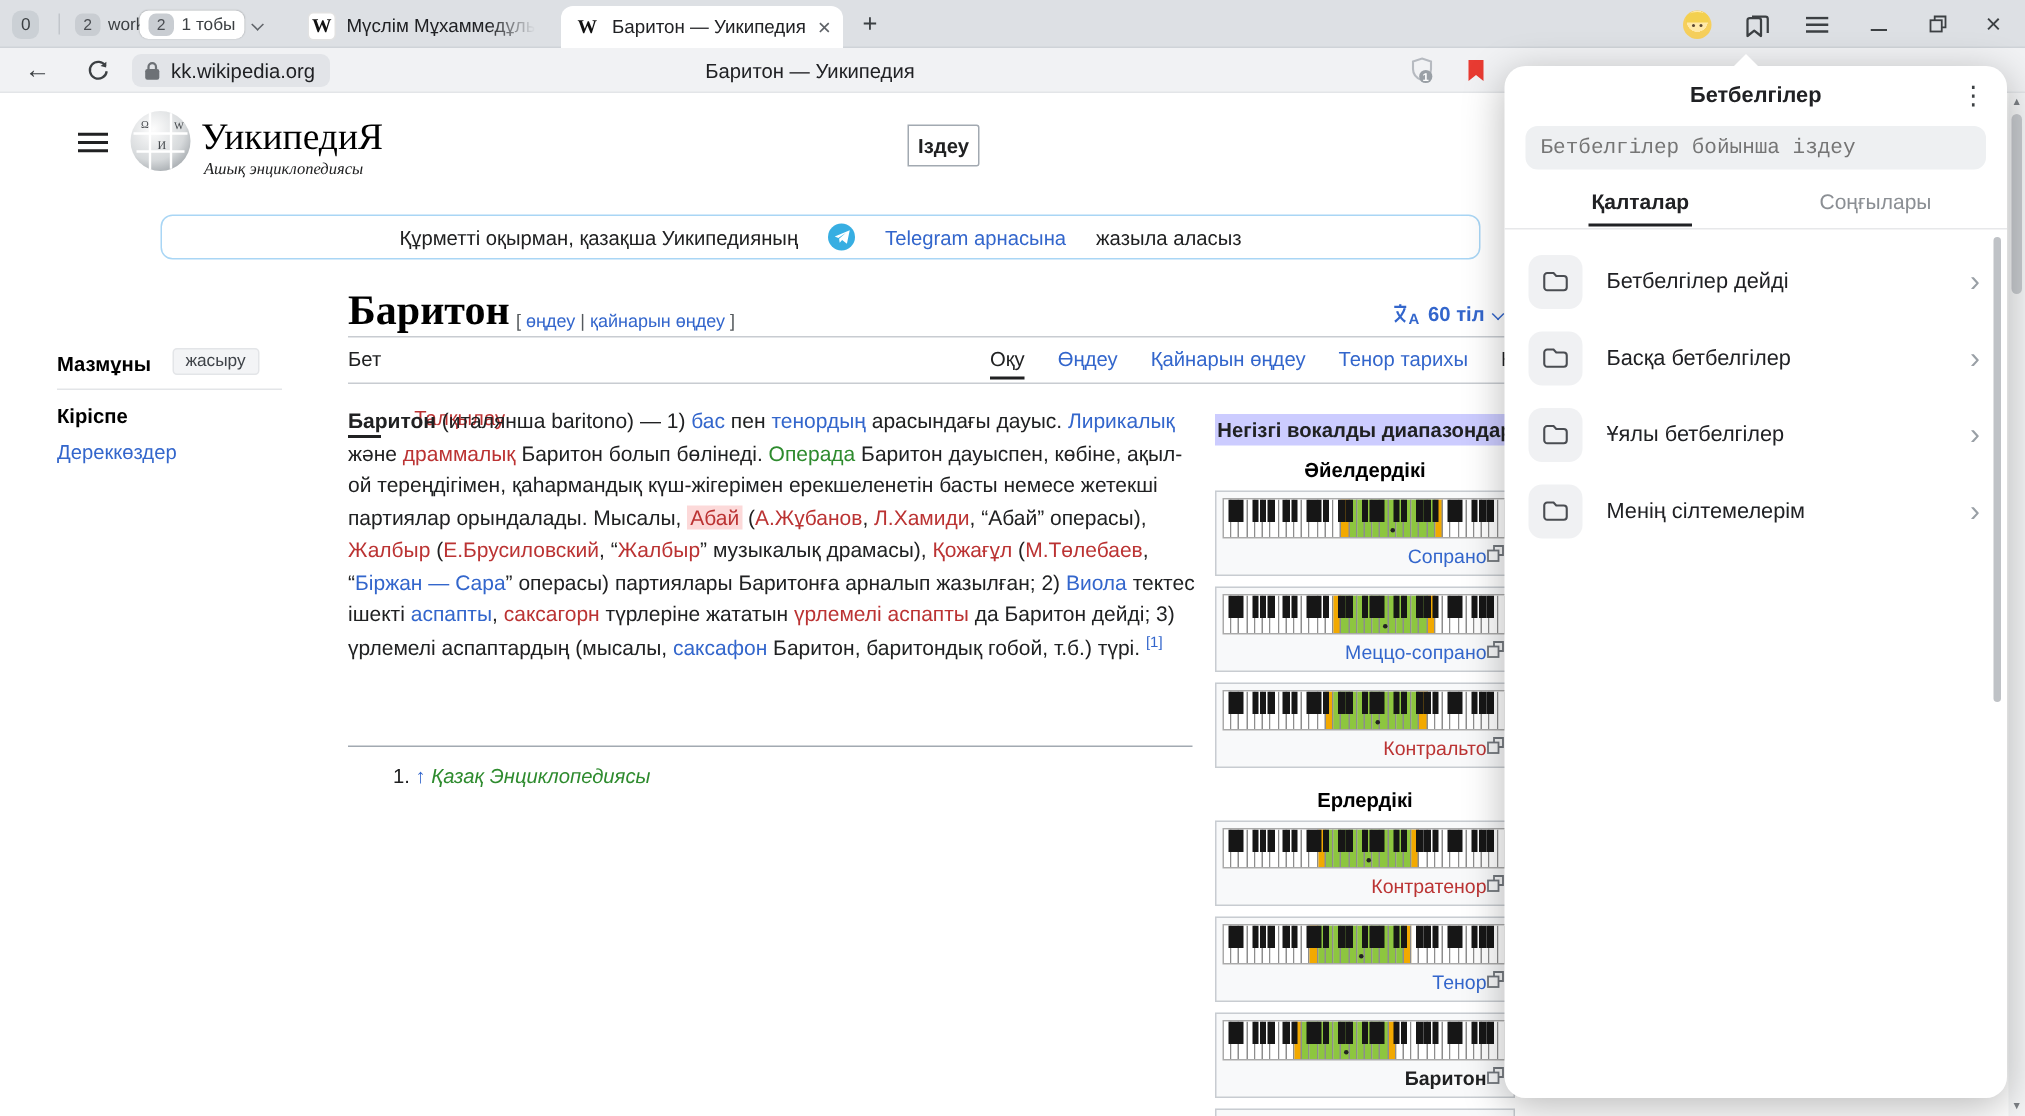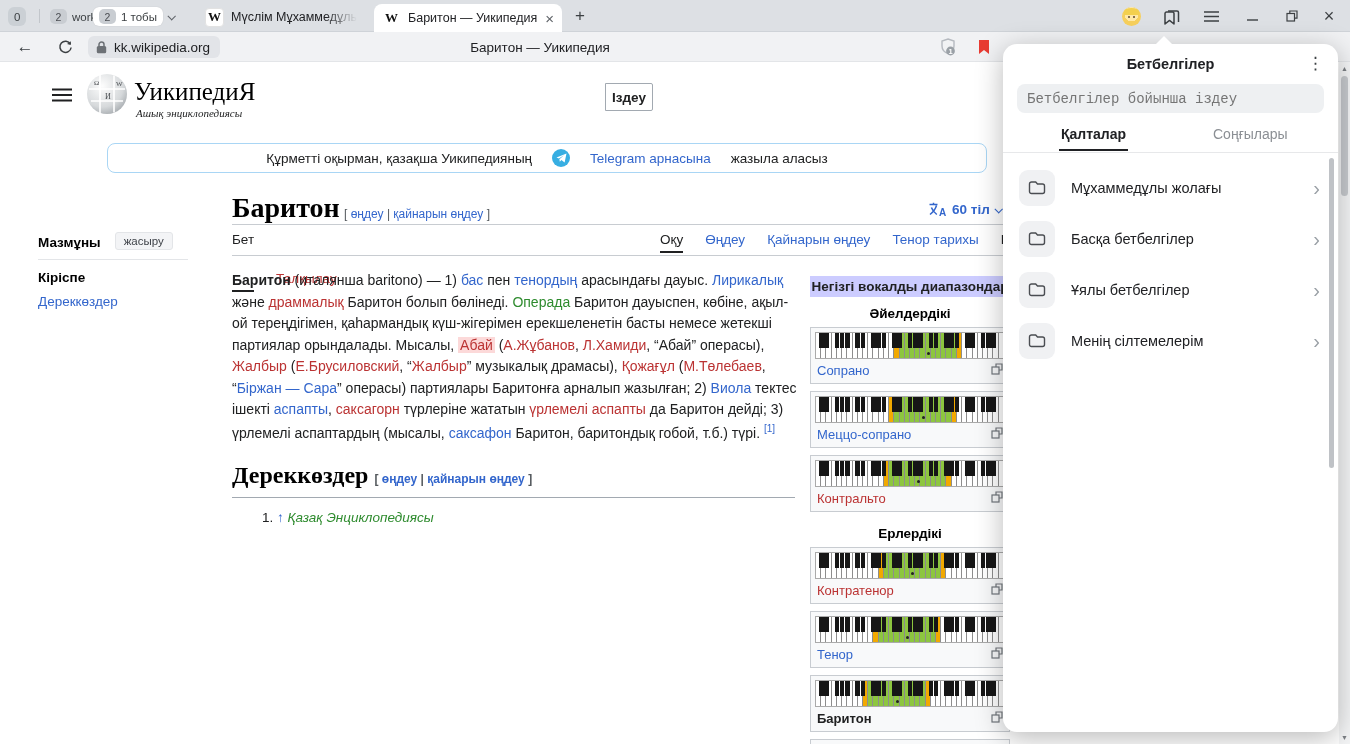--- a/index.html
+++ b/index.html
@@ -102,21 +102,21 @@
   .vcard { border:1px solid #c8ccd1; background:#f8f9fa; padding:4px; margin-bottom:7px; }
   .kb { position:relative; height:27px; background:#fff; border:1px solid #aaa;
     display:flex; overflow:hidden; }
   .wk { flex:1; border-right:1px solid #8d8d8d; background:#fff; }
   .wk:last-child { border-right:none; }
   .wk-in { background:var(--kbd-green); }
   .wk-edge { background:var(--kbd-orange); }
   .bk { position:absolute; top:0; width:2.5%; height:60%; background:#161616; z-index:2; }
   .kdot { position:absolute; bottom:3px; width:3px; height:3px; border-radius:50%;
     background:#222; z-index:3; }
-  .vrow { display:flex; align-items:center; justify-content:space-between; padding:4px 2px 1px; }
+  .vrow { display:flex; align-items:center; justify-content:flex-end; padding:4px 2px 1px; }
   .vlabel { font-size:13px; }
   .vlabel.cur { color:#202122; font-weight:bold; }
 
   
   #panel { position:absolute; left:1003px; top:44px; width:335px; height:688px;
     background:#fff; border-radius:14px; box-shadow:0 6px 28px rgba(0,0,0,.28); z-index:10; }
   #panel-notch { position:absolute; left:152px; top:-8px; width:0; height:0;
     border-left:9px solid transparent; border-right:9px solid transparent; border-bottom:9px solid #fff; }
   #panel-title { position:absolute; left:0; top:12px; width:100%; text-align:center;
     font-size:14.5px; font-weight:bold; color:#202124; }
@@ -312,30 +312,20 @@
     </div>
     <div class="hr" style="position:static;margin:9px 0 10px;width:150px;background:#e3e5e8"></div>
     <div id="toc-items">
         <div style="margin: 0px 0px 9px; font-weight: bold;">Кіріспе</div>
         <div class="lb" style="margin: 0px 0px 9px;">Дереккөздер</div>
       </div>
   </div>
 
   <p id="body-text"><span class="b">Баритон</span><span> (италянша baritono) — 1) </span><span class="lb">бас</span><span> пен </span><span class="lb">тенордың</span><span> арасындағы дауыс. </span><span class="lb">Лирикалық</span><span> және </span><span class="lr">драммалық</span><span> Баритон болып бөлінеді. </span><span class="lg">Операда</span><span> Баритон дауыспен, көбіне, ақыл-ой тереңдігімен, қаһармандық күш-жігерімен ерекшеленетін басты немесе жетекші партиялар орындалады. Мысалы, </span><span class="hl">Абай</span><span> (</span><span class="lr">А.Жұбанов</span><span>, </span><span class="lr">Л.Хамиди</span><span>, “Абай” операсы), </span><span class="lr">Жалбыр</span><span> (</span><span class="lr">Е.Брусиловский</span><span>, “</span><span class="lr">Жалбыр</span><span>” музыкалық драмасы), </span><span class="lr">Қожағұл</span><span> (</span><span class="lr">М.Төлебаев</span><span>, “</span><span class="lb">Біржан — Сара</span><span>” операсы) партиялары Баритонға арналып жазылған; 2) </span><span class="lb">Виола</span><span> тектес ішекті </span><span class="lb">аспапты</span><span>, </span><span class="lr">саксагорн</span><span> түрлеріне жататын </span><span class="lr">үрлемелі аспапты</span><span> да Баритон дейді; 3) үрлемелі аспаптардың (мысалы, </span><span class="lb">саксафон</span><span> Баритон, баритондық гобой, т.б.) түрі. </span><span class="supref">[1]</span></p>
 
-  <h2 id="ref-head" class="serif">
-    <span>Дереккөздер</span>
-    <span class="editbr" style="font-family:'Liberation Sans',sans-serif">
-      <span>[</span>
-      <a>өңдеу</a>
-      <span>|</span>
-      <a>қайнарын өңдеу</a>
-      <span>]</span>
-    </span>
-  </h2>
   <div class="hr" style="left:232px;top:435px;width:563px;background:#a2a9b1"></div>
   <div id="ref-item">
     <span>1.</span>
     <span class="lb">↑</span>
     <a class="grn">Қазақ Энциклопедиясы</a>
   </div>
 
   <div id="infobox">
     <div id="ib-head">Негізгі вокалды диапазондар</div>
     <div class="ib-sub">Әйелдердікі</div>
@@ -802,21 +792,21 @@
   <div class="pan-tab active" style="left:58px">Қалталар</div>
   <div class="pan-tab" style="left:210px">Соңғылары</div>
   <div id="panel-div"></div>
   <div id="panel-folders">
       <div class="folder-row" style="top: 118px;">
         <div class="folder-ic">
           <svg width="18" height="15" viewBox="0 0 18 15">
             <path d="M1.5 4 a2 2 0 0 1 2-2 h4.2 l1.8 2 h5 a2 2 0 0 1 2 2 v5.5 a2 2 0 0 1 -2 2 h-11 a2 2 0 0 1 -2-2 z" fill="none" stroke="#4a4d52" stroke-width="1.4"></path>
           </svg>
         </div>
-        <div class="folder-label">Мұхаммедұлы жолағы</div>
+        <div class="folder-label">Бетбелгілер дейді</div>
         <div class="folder-chev">›</div>
       </div>
       <div class="folder-row" style="top: 169px;">
         <div class="folder-ic">
           <svg width="18" height="15" viewBox="0 0 18 15">
             <path d="M1.5 4 a2 2 0 0 1 2-2 h4.2 l1.8 2 h5 a2 2 0 0 1 2 2 v5.5 a2 2 0 0 1 -2 2 h-11 a2 2 0 0 1 -2-2 z" fill="none" stroke="#4a4d52" stroke-width="1.4"></path>
           </svg>
         </div>
         <div class="folder-label">Басқа бетбелгілер</div>
         <div class="folder-chev">›</div>

